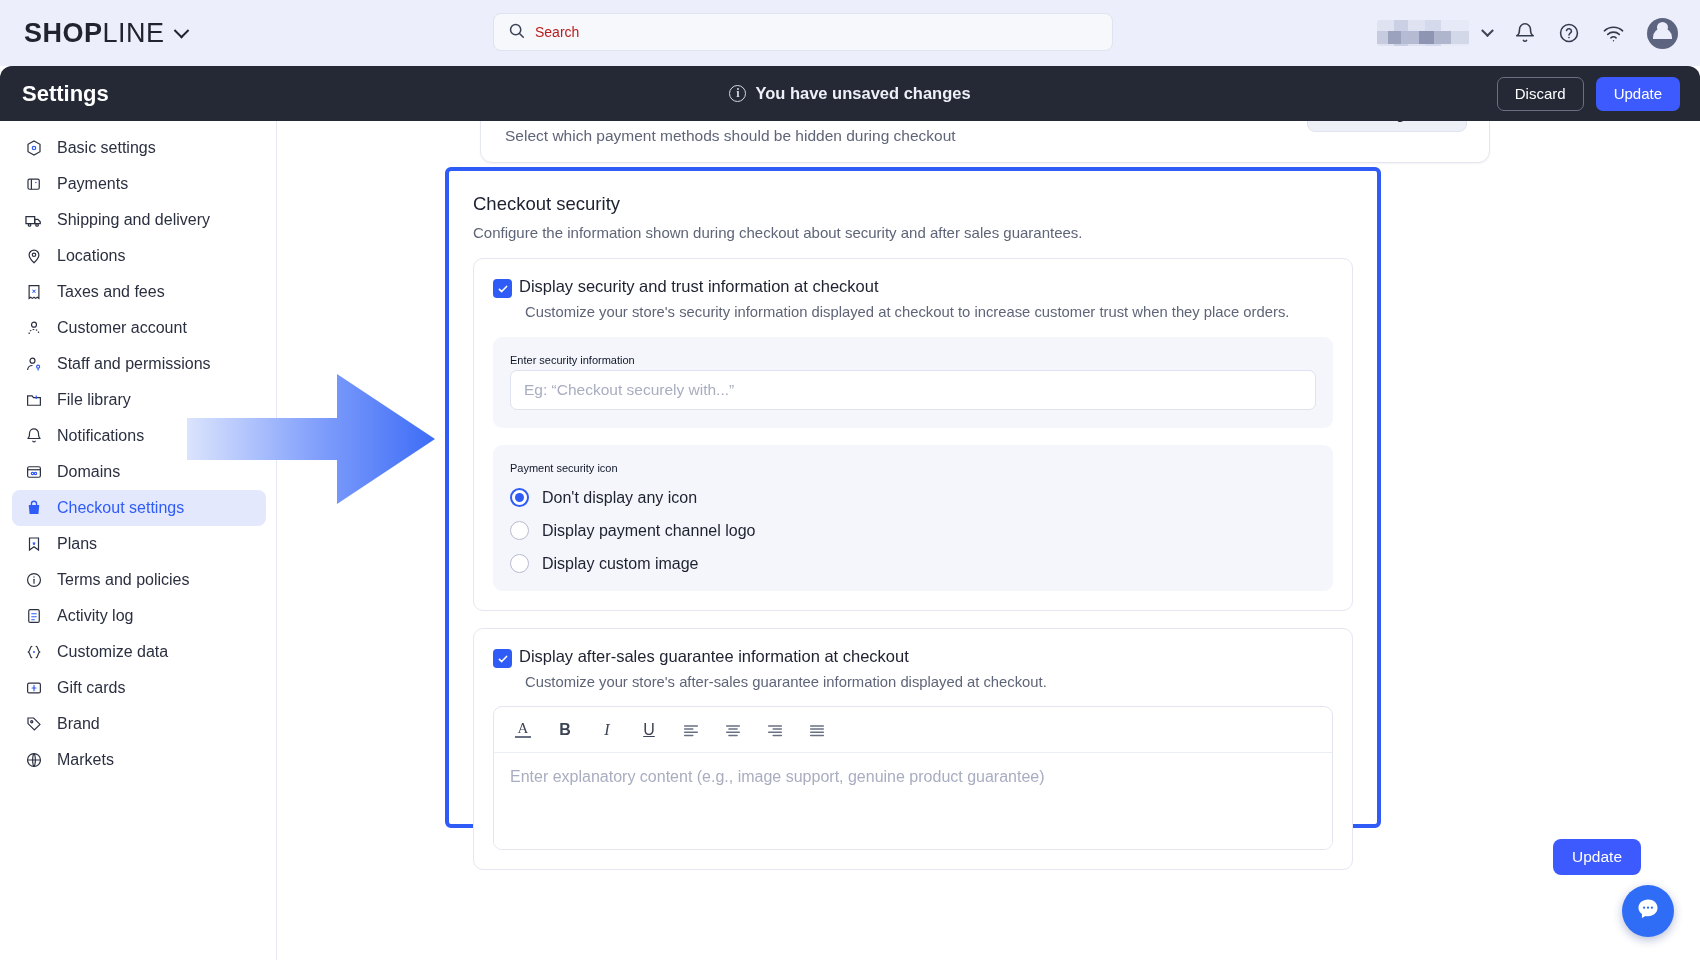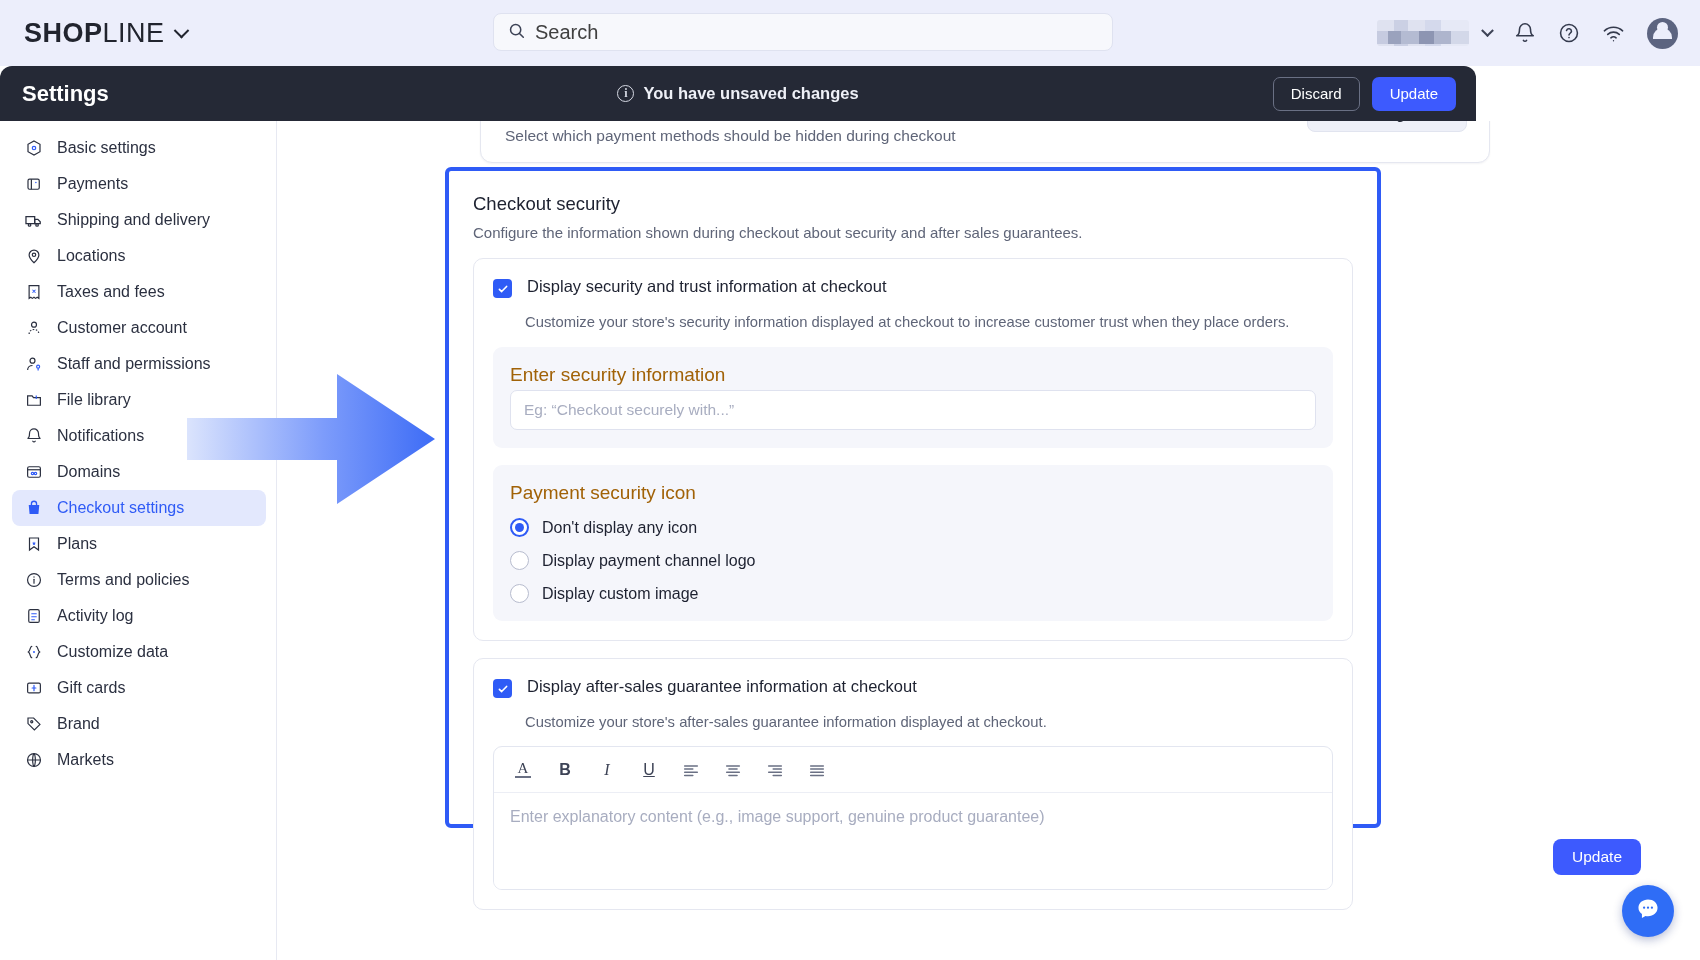--- a/index.html
+++ b/index.html
@@ -27,21 +27,21 @@
   }
   .chev {
     width: 11px; height: 11px; border-right: 2px solid #21242e; border-bottom: 2px solid #21242e;
     transform: rotate(45deg) translate(-2px,-2px);
   }
   .search-wrap {
     position: absolute; left: 493px; top: 13px; width: 620px; height: 38px;
     background: #f7f8fc; border: 1px solid #dfe2f0; border-radius: 8px;
     display: flex; align-items: center; padding: 0 14px; gap: 10px;
   }
-  .search-ph { color: #404040; font-size: 20px; }
+  .search-ph { color: #b91c1c; font-size: 14px; }
   .topright {
     position: absolute; right: 22px; top: 0; height: 66px;
     display: flex; align-items: center; gap: 22px;
   }
   .store-blur {
     width: 92px; height: 26px; border-radius: 3px;
     background:
       linear-gradient(90deg,#dfe2f0 0 18%,#cbd0e4 18% 34%,#dfe2f0 34% 52%,#d4d9ec 52% 70%,#e6e9f6 70% 100%);
     position: relative; overflow: hidden;
   }
@@ -57,21 +57,21 @@
   .avatar {
     width: 31px; height: 31px; border-radius: 50%; background: #5c6480;
     display: flex; align-items: flex-end; justify-content: center; overflow: hidden;
   }
   .avatar .head { width: 11px; height: 11px; border-radius: 50%; background:#eceefb; position:absolute; margin-bottom:12px;}
   .avatar .body { width: 19px; height: 11px; border-radius: 10px 10px 0 0; background:#eceefb; margin-bottom:-1px;}
   .avatar-wrap { position: relative; display:flex; align-items:center; justify-content:center; width:31px; height:31px;}
 
   
   .settingsbar {
-    position: absolute; top: 66px; left: 0; width: 1476px; height: 55px;
+    position: absolute; top: 66px; left: 0; width: 1700px; height: 55px;
     background: #252936; border-radius: 12px 12px 0 0;
     display: flex; align-items: center;
   }
   .settings-title { color: #fff; font-size: 22px; font-weight: 600; margin-left: 22px; }
   .unsaved {
     position: absolute; left: 0; right: 0; margin: 0 auto; width: 360px;
     display: flex; align-items: center; justify-content: center; gap: 9px;
     color: #eef0f7; font-size: 16.5px; font-weight: 600;
   }
   .info-o {
@@ -129,33 +129,33 @@
     background: #fff; border: 4px solid #2f5bf6; border-radius: 6px;
   }
   .hl-inner { padding: 22px 24px 20px 24px; }
   .sec-title { font-size: 18.5px; color: #1d2130; font-weight: 500; }
   .sec-sub { font-size: 15px; color: #5f6578; margin-top: 9px; }
 
   .panel {
     margin-top: 17px; border: 1px solid #e5e7f0; border-radius: 10px; padding: 18px 19px 19px 19px;
     background: #fff;
   }
-  .cb-row { display: flex; align-items: flex-start; gap: 15px; }
+  .cb-row { display: flex; align-items: flex-start; gap: 7px; }
   .checkbox {
     width: 19px; height: 19px; border-radius: 4px; background: #2f5bf6;
     display: flex; align-items: center; justify-content: center; flex: 0 0 19px; margin-top: 2px;
   }
   .cb-title { font-size: 16.5px; color: #1d2130; }
-  .cb-sub { font-size: 14.8px; color: #5f6578; margin-top: 16px; }
+  .cb-sub { font-size: 14.8px; color: #5f6578; margin-top: 6px; }
   .cb-textblock { padding-left: 32px; }
 
   .subpanel {
     background: #f5f6fb; border-radius: 9px; margin-top: 17px; padding: 17px 17px 18px 17px;
   }
-  .subpanel-label { font-size: 19px; color: #a16207; font-weight: 500; }
+  .subpanel-label { font-size: 11px; color: #0f172a; font-weight: 500; }
   .text-input {
     margin-top: 4px; width: 100%; height: 40px;
     background: #fff; border: 1px solid #dfe2ef; border-radius: 7px;
     padding: 0 13px; font-size: 15.5px; color: #1d2130;
     font-family: "Liberation Sans", sans-serif;
   }
   .text-input::placeholder { color: #a8adc0; }
 
   .radio-row { display: flex; align-items: center; gap: 13px; margin-top: 14px; }
   .radio {

